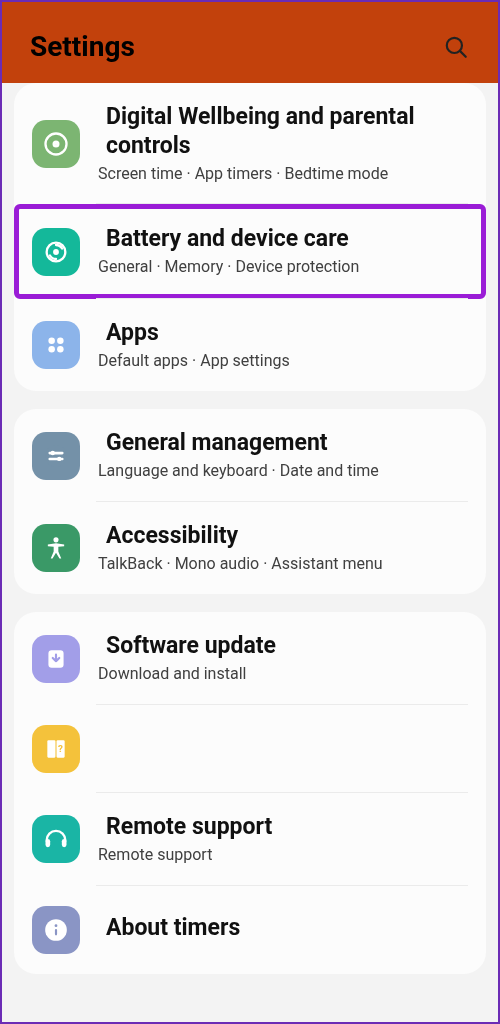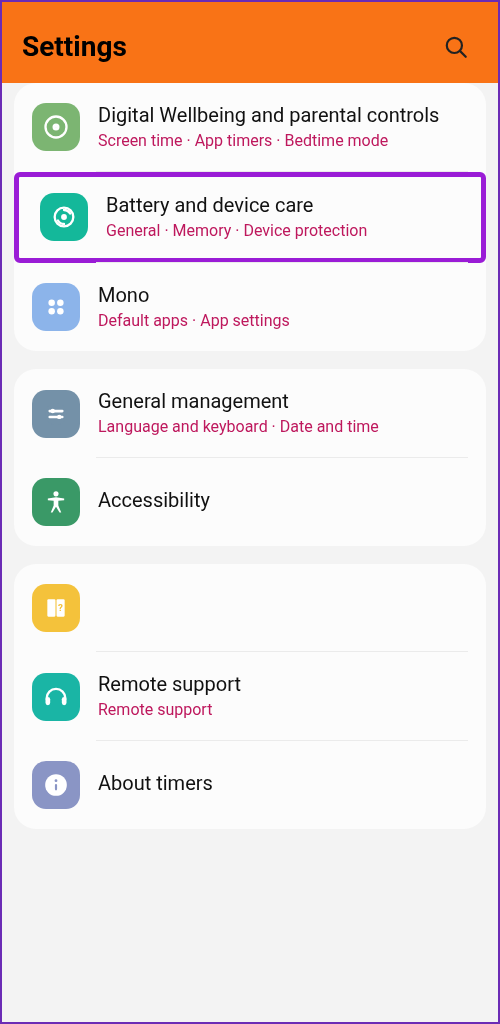--- a/index.html
+++ b/index.html
@@ -14,22 +14,22 @@
     }
     .screen {
       background: #f3f3f3;
       width: 100%;
       height: 100%;
     }
     .header {
       display: flex;
       justify-content: space-between;
       align-items: center;
-      padding: 28px 28px 20px 20px;
-      background: #f97316;
+      padding: 28px 28px 20px 28px;
+      background: #c2410c;
     }
     .header h1 {
       font-size: 28px;
       font-weight: 700;
       color: #000;
     }
     .search-btn {
       width: 28px;
       height: 28px;
       display: flex;
@@ -61,47 +61,48 @@
       background: #ebebeb;
     }
     .item.highlighted {
       padding: 0;
     }
     .highlight-box {
       border: 5px solid #9a1cd6;
       border-radius: 6px;
       display: flex;
       align-items: center;
-      padding: 16px 21px;
+      padding: 16px 13px;
       width: 100%;
     }
     .icon-wrap {
       width: 48px;
       height: 48px;
       border-radius: 14px;
       display: flex;
       align-items: center;
       justify-content: center;
       flex-shrink: 0;
       margin-right: 18px;
     }
     .item-text {
       flex: 1;
       min-width: 0;
     }
     .item-title {
-      font-size: 20px;
+      font-size: 23px;
       color: #111;
-      font-weight: 400;
+      font-weight: 700;
       line-height: 1.25;
       margin-bottom: 3px;
+      margin-left: 8px;
     }
     .item-sub {
       font-size: 16px;
-      color: #be185d;
+      color: #404040;
       font-weight: 400;
       line-height: 1.3;
     }
     
     .ic-wellbeing { background: #7cb572; }
     .ic-battery { background: #14b89a; }
     .ic-apps { background: #8cb4ea; }
     .ic-general { background: #7491a8; }
     .ic-accessibility { background: #3a9967; }
     .ic-software { background: #a29ee8; }
@@ -162,21 +163,21 @@
       <div class="item">
         <div class="icon-wrap ic-apps">
           <svg width="26" height="26" viewBox="0 0 24 24" fill="#fff">
               <circle cx="8" cy="8" r="3"></circle>
               <circle cx="16" cy="8" r="3"></circle>
               <circle cx="8" cy="16" r="3"></circle>
               <circle cx="16" cy="16" r="3"></circle>
             </svg>
         </div>
         <div class="item-text">
-          <div class="item-title">Mono</div>
+          <div class="item-title">Apps</div>
           <div class="item-sub">Default apps  ·  App settings</div>
         </div>
       </div>
 
     </div>
 
     <div class="group">
 
       <div class="item">
         <div class="icon-wrap ic-general">
@@ -196,27 +197,40 @@
 
       <div class="item">
         <div class="icon-wrap ic-accessibility">
           <svg width="28" height="28" viewBox="0 0 24 24" fill="#fff">
               <circle cx="12" cy="5" r="2.2"></circle>
               <path d="M12 8 L5 9 L5 10.5 L10 11 L10 15 L7.5 21 L9 21 L12 16 L15 21 L16.5 21 L14 15 L14 11 L19 10.5 L19 9 Z"></path>
             </svg>
         </div>
         <div class="item-text">
           <div class="item-title">Accessibility</div>
+          <div class="item-sub">TalkBack  ·  Mono audio  ·  Assistant menu</div>
         </div>
       </div>
 
     </div>
 
     <div class="group">
 
+      <div class="item">
+        <div class="icon-wrap ic-software">
+          <svg width="26" height="26" viewBox="0 0 24 24" fill="none" stroke="#fff" stroke-width="2">
+              <rect x="5" y="4" width="14" height="16" rx="3" fill="#fff" stroke="none"></rect>
+              <path d="M12 8 L12 14 M9 11 L12 14 L15 11" stroke="#a29ee8" stroke-width="2" stroke-linecap="round" stroke-linejoin="round"></path>
+            </svg>
+        </div>
+        <div class="item-text">
+          <div class="item-title">Software update</div>
+          <div class="item-sub">Download and install</div>
+        </div>
+      </div>
 
       <div class="item">
         <div class="icon-wrap ic-manual">
           <svg width="26" height="26" viewBox="0 0 24 24">
               <rect x="4" y="4" width="7.5" height="16" rx="1" fill="#fff"></rect>
               <rect x="12.5" y="4" width="7.5" height="16" rx="1" fill="#fff"></rect>
               <text x="16" y="15" font-size="9" font-weight="bold" fill="#f4c23b" text-anchor="middle">?</text>
             </svg>
         </div>
       </div>

